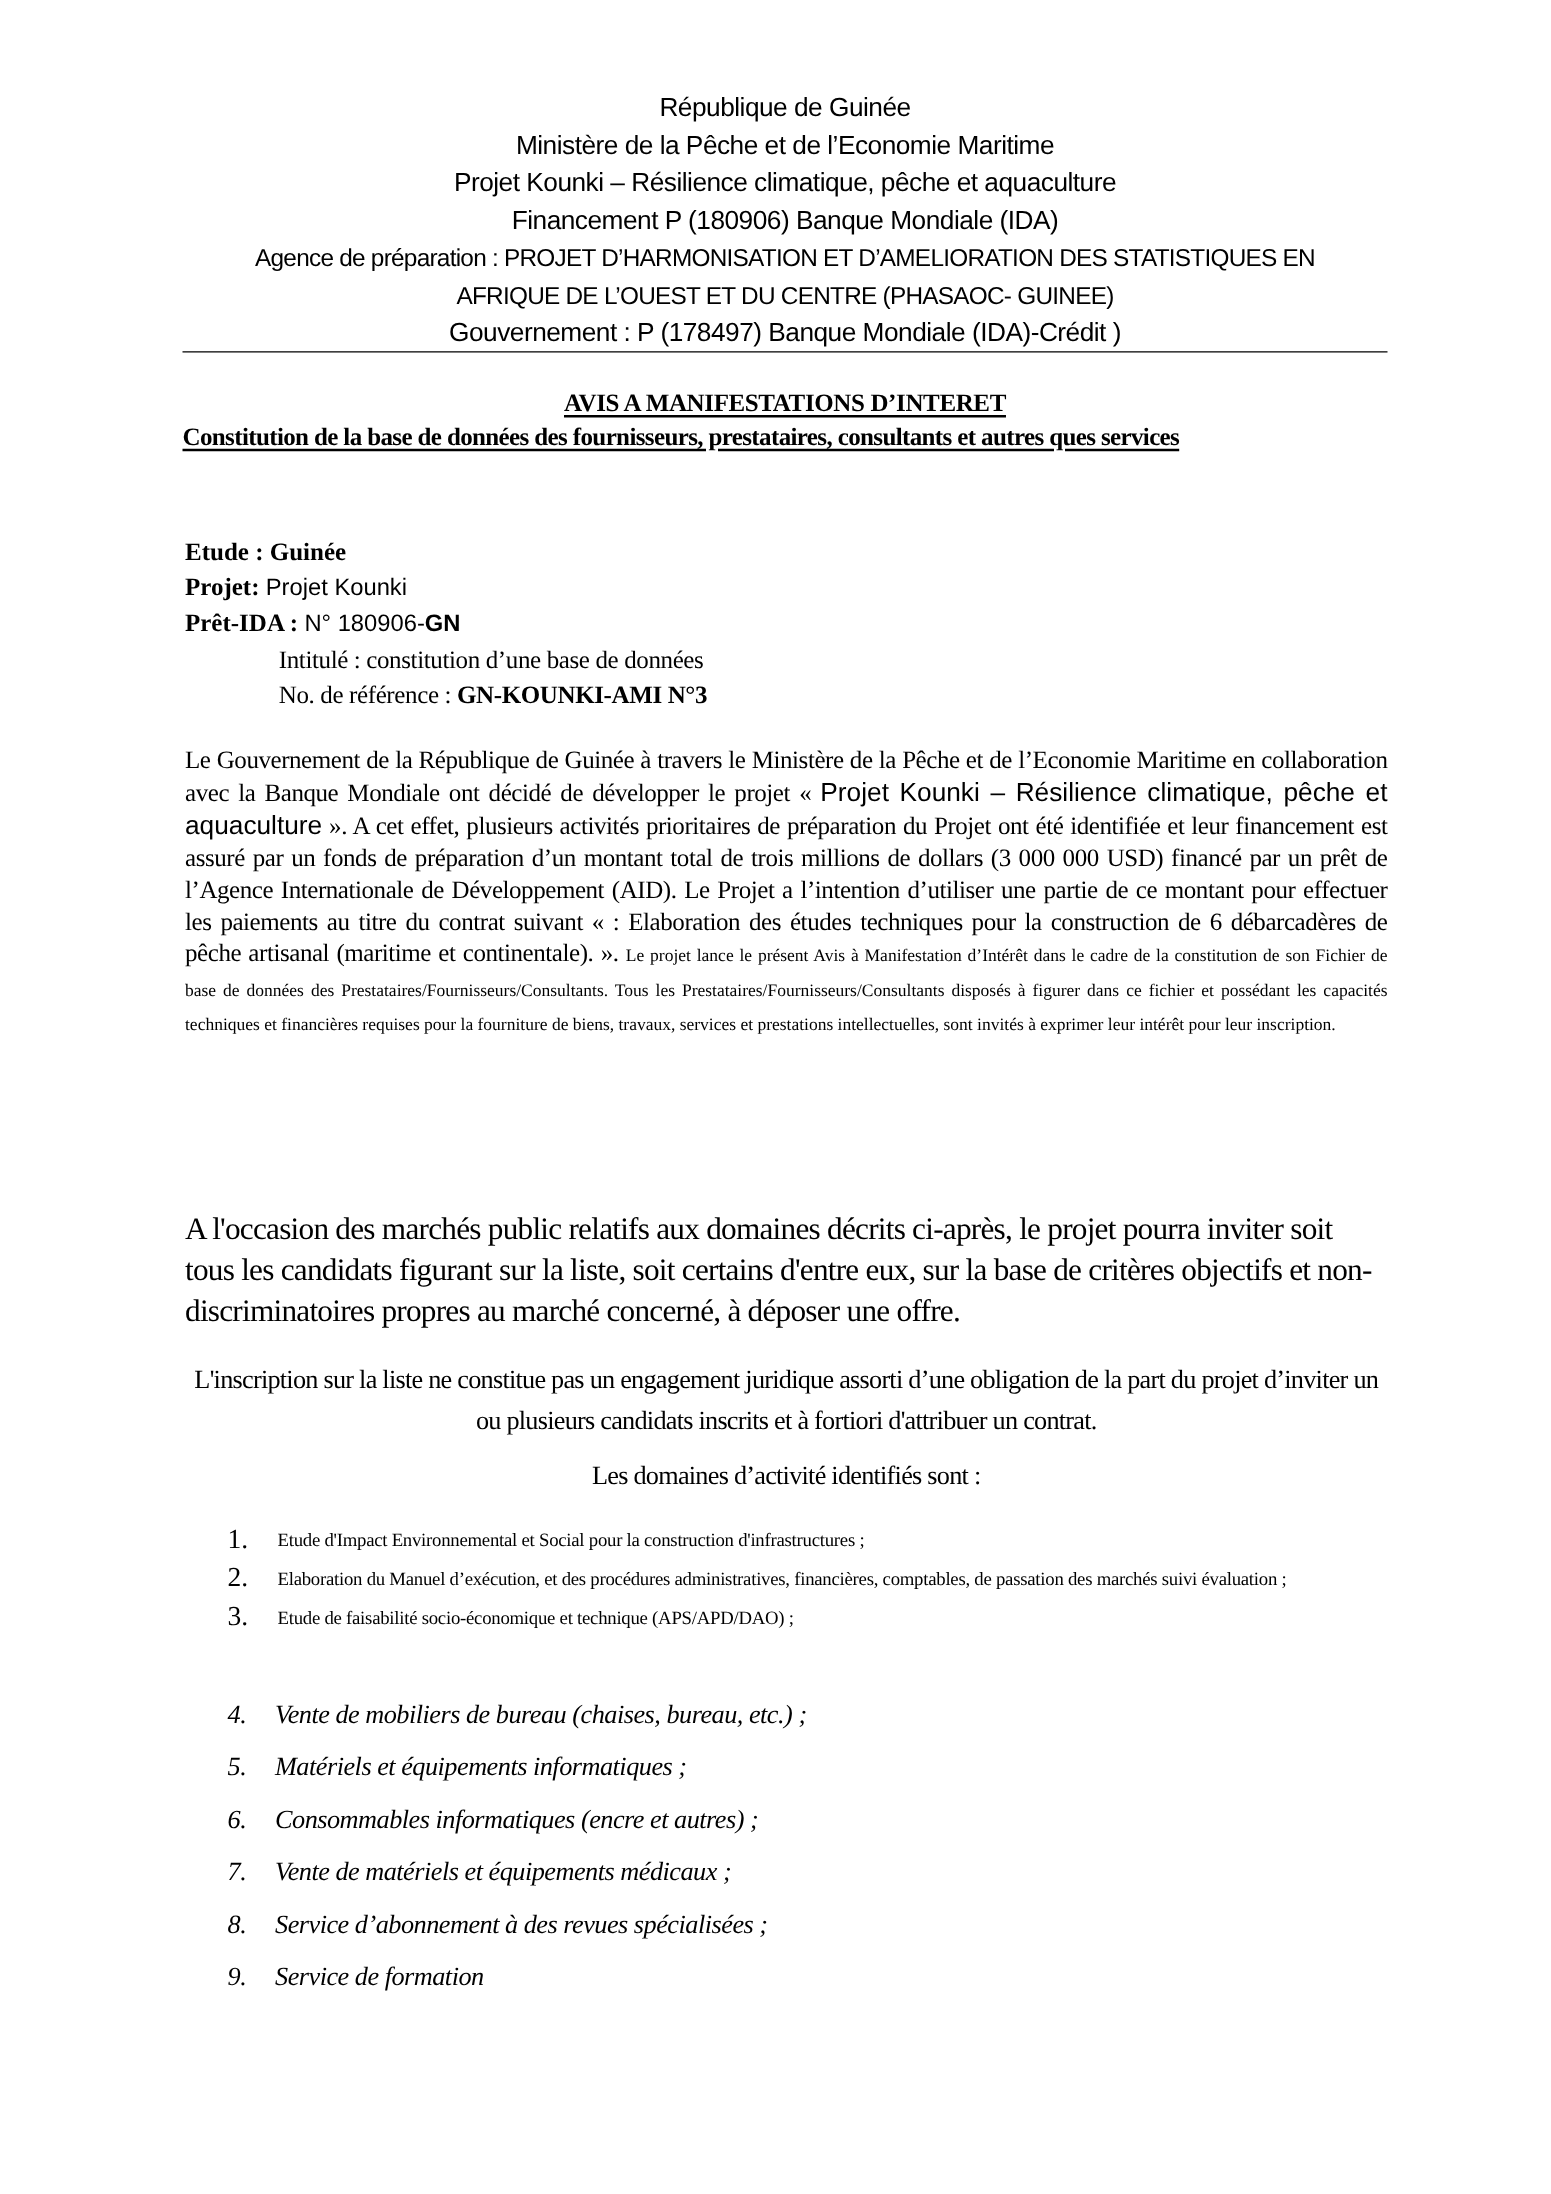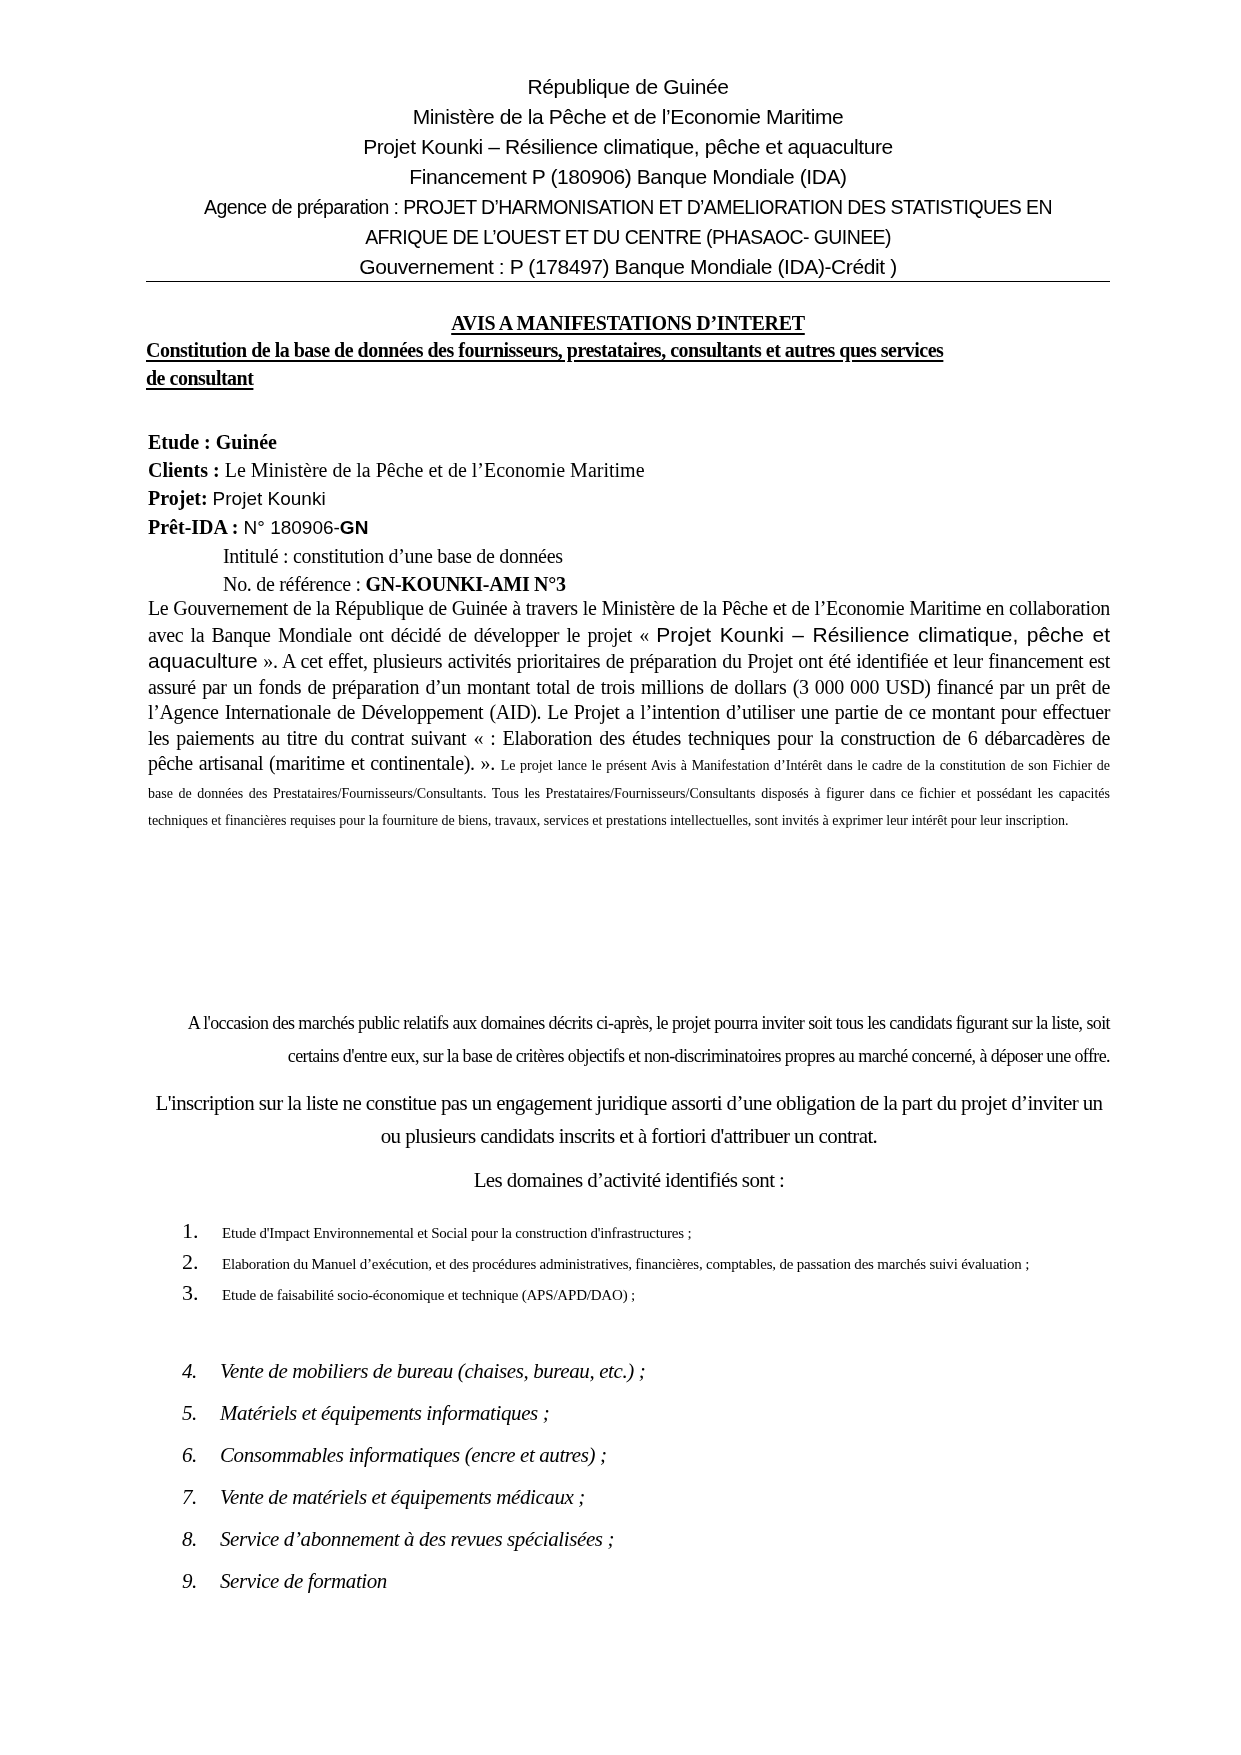--- a/index.html
+++ b/index.html
@@ -90,21 +90,21 @@
       position: absolute;
       left: 2px;
       width: 962px;
       font-size: 20px;
       text-align: justify;
       letter-spacing: -0.35px;
     }
     .para-1 { top: 596px; line-height: 25.5px; }
     .para-1 .sans-em { font-family: "Liberation Sans", sans-serif; font-size: 21px; letter-spacing: 0; }
     .para-1 .wide { font-size: 14px; letter-spacing: 0; }
-    .para-2 { top: 967px; line-height: 33px; font-size: 18px; letter-spacing: -0.6px; text-align: right; margin-top: 40px; }
+    .para-2 { top: 967px; line-height: 33px; font-size: 25px; letter-spacing: -0.6px; text-align: left; }
     .para-3 { top: 1087px; line-height: 33px; font-size: 21px; letter-spacing: -0.6px; text-align: center; }
     .para-4 { top: 1165px; line-height: 30px; font-size: 21px; letter-spacing: -0.6px; text-align: center; }
     
     .list-small {
       position: absolute;
       top: 1220px;
       left: 36px;
       width: 928px;
       margin: 0;
       padding: 0;
@@ -161,26 +161,24 @@
     <span class="lh-line bold agency"><span>Agence de préparation : </span><span>PROJET D’HARMONISATION ET D’AMELIORATION DES STATISTIQUES EN</span></span>
     <span class="lh-line bold agency"><span>AFRIQUE DE L’OUEST ET DU CENTRE </span><span>(PHASAOC- GUINEE)</span></span>
     <span class="lh-line"><span>Gouvernement </span><span class="bold">: P (178497) Banque Mondiale (IDA)-Crédit )</span></span>
   </div>
 
   <div class="rule"></div>
 
   <div class="main-title">AVIS A MANIFESTATIONS D’INTERET</div>
   <div class="subtitle">
     <div>Constitution de la base de données des fournisseurs, prestataires, consultants et autres ques services</div>
-    <div>de consultant</div>
   </div>
 
   <div class="info">
     <span class="row lbl">Etude : Guinée</span>
-    <span class="row"><span class="lbl">Clients : </span><span>Le Ministère de la Pêche et de l’Economie Maritime</span></span>
     <span class="row"><span class="lbl">Projet: </span><span class="sans">Projet Kounki</span></span>
     <span class="row"><span class="lbl">Prêt-IDA : </span><span class="sans">N° 180906-</span><span class="sans-bold">GN</span></span>
     <span class="row indent">Intitulé : constitution d’une base de données</span>
     <span class="row indent"><span>No. de référence : </span><span class="ref-val">GN-KOUNKI-AMI N°3</span></span>
   </div>
 
   <div class="para para-1"><span>Le Gouvernement de la République de Guinée à travers le Ministère de la Pêche et de l’Economie Maritime en collaboration avec la Banque Mondiale ont décidé de développer le projet « </span><span class="sans-em">Projet Kounki – Résilience climatique, pêche et aquaculture</span><span> ». A cet effet, plusieurs activités prioritaires de préparation du Projet ont été identifiée et leur financement est assuré par un fonds de préparation d’un montant total de trois millions de dollars (3 000 000 USD) financé par un prêt de l’Agence Internationale de Développement (AID). Le Projet a l’intention d’utiliser une partie de ce montant pour effectuer les paiements au titre du contrat suivant « : Elaboration des études techniques pour la construction de 6 débarcadères de pêche artisanal (maritime et continentale). ». </span><span class="wide">Le projet lance le présent Avis à Manifestation d’Intérêt dans le cadre de la constitution de son Fichier de base de données des Prestataires/Fournisseurs/Consultants. Tous les Prestataires/Fournisseurs/Consultants disposés à figurer dans ce fichier et possédant les capacités techniques et financières requises pour la fourniture de biens, travaux, services et prestations intellectuelles, sont invités à exprimer leur intérêt pour leur inscription.</span></div>
 
   <div class="para para-2">A l'occasion des marchés public relatifs aux domaines décrits ci-après, le projet pourra inviter soit tous les candidats figurant sur la liste, soit certains d'entre eux, sur la base de critères objectifs et non-discriminatoires propres au marché concerné, à déposer une offre.</div>
 

